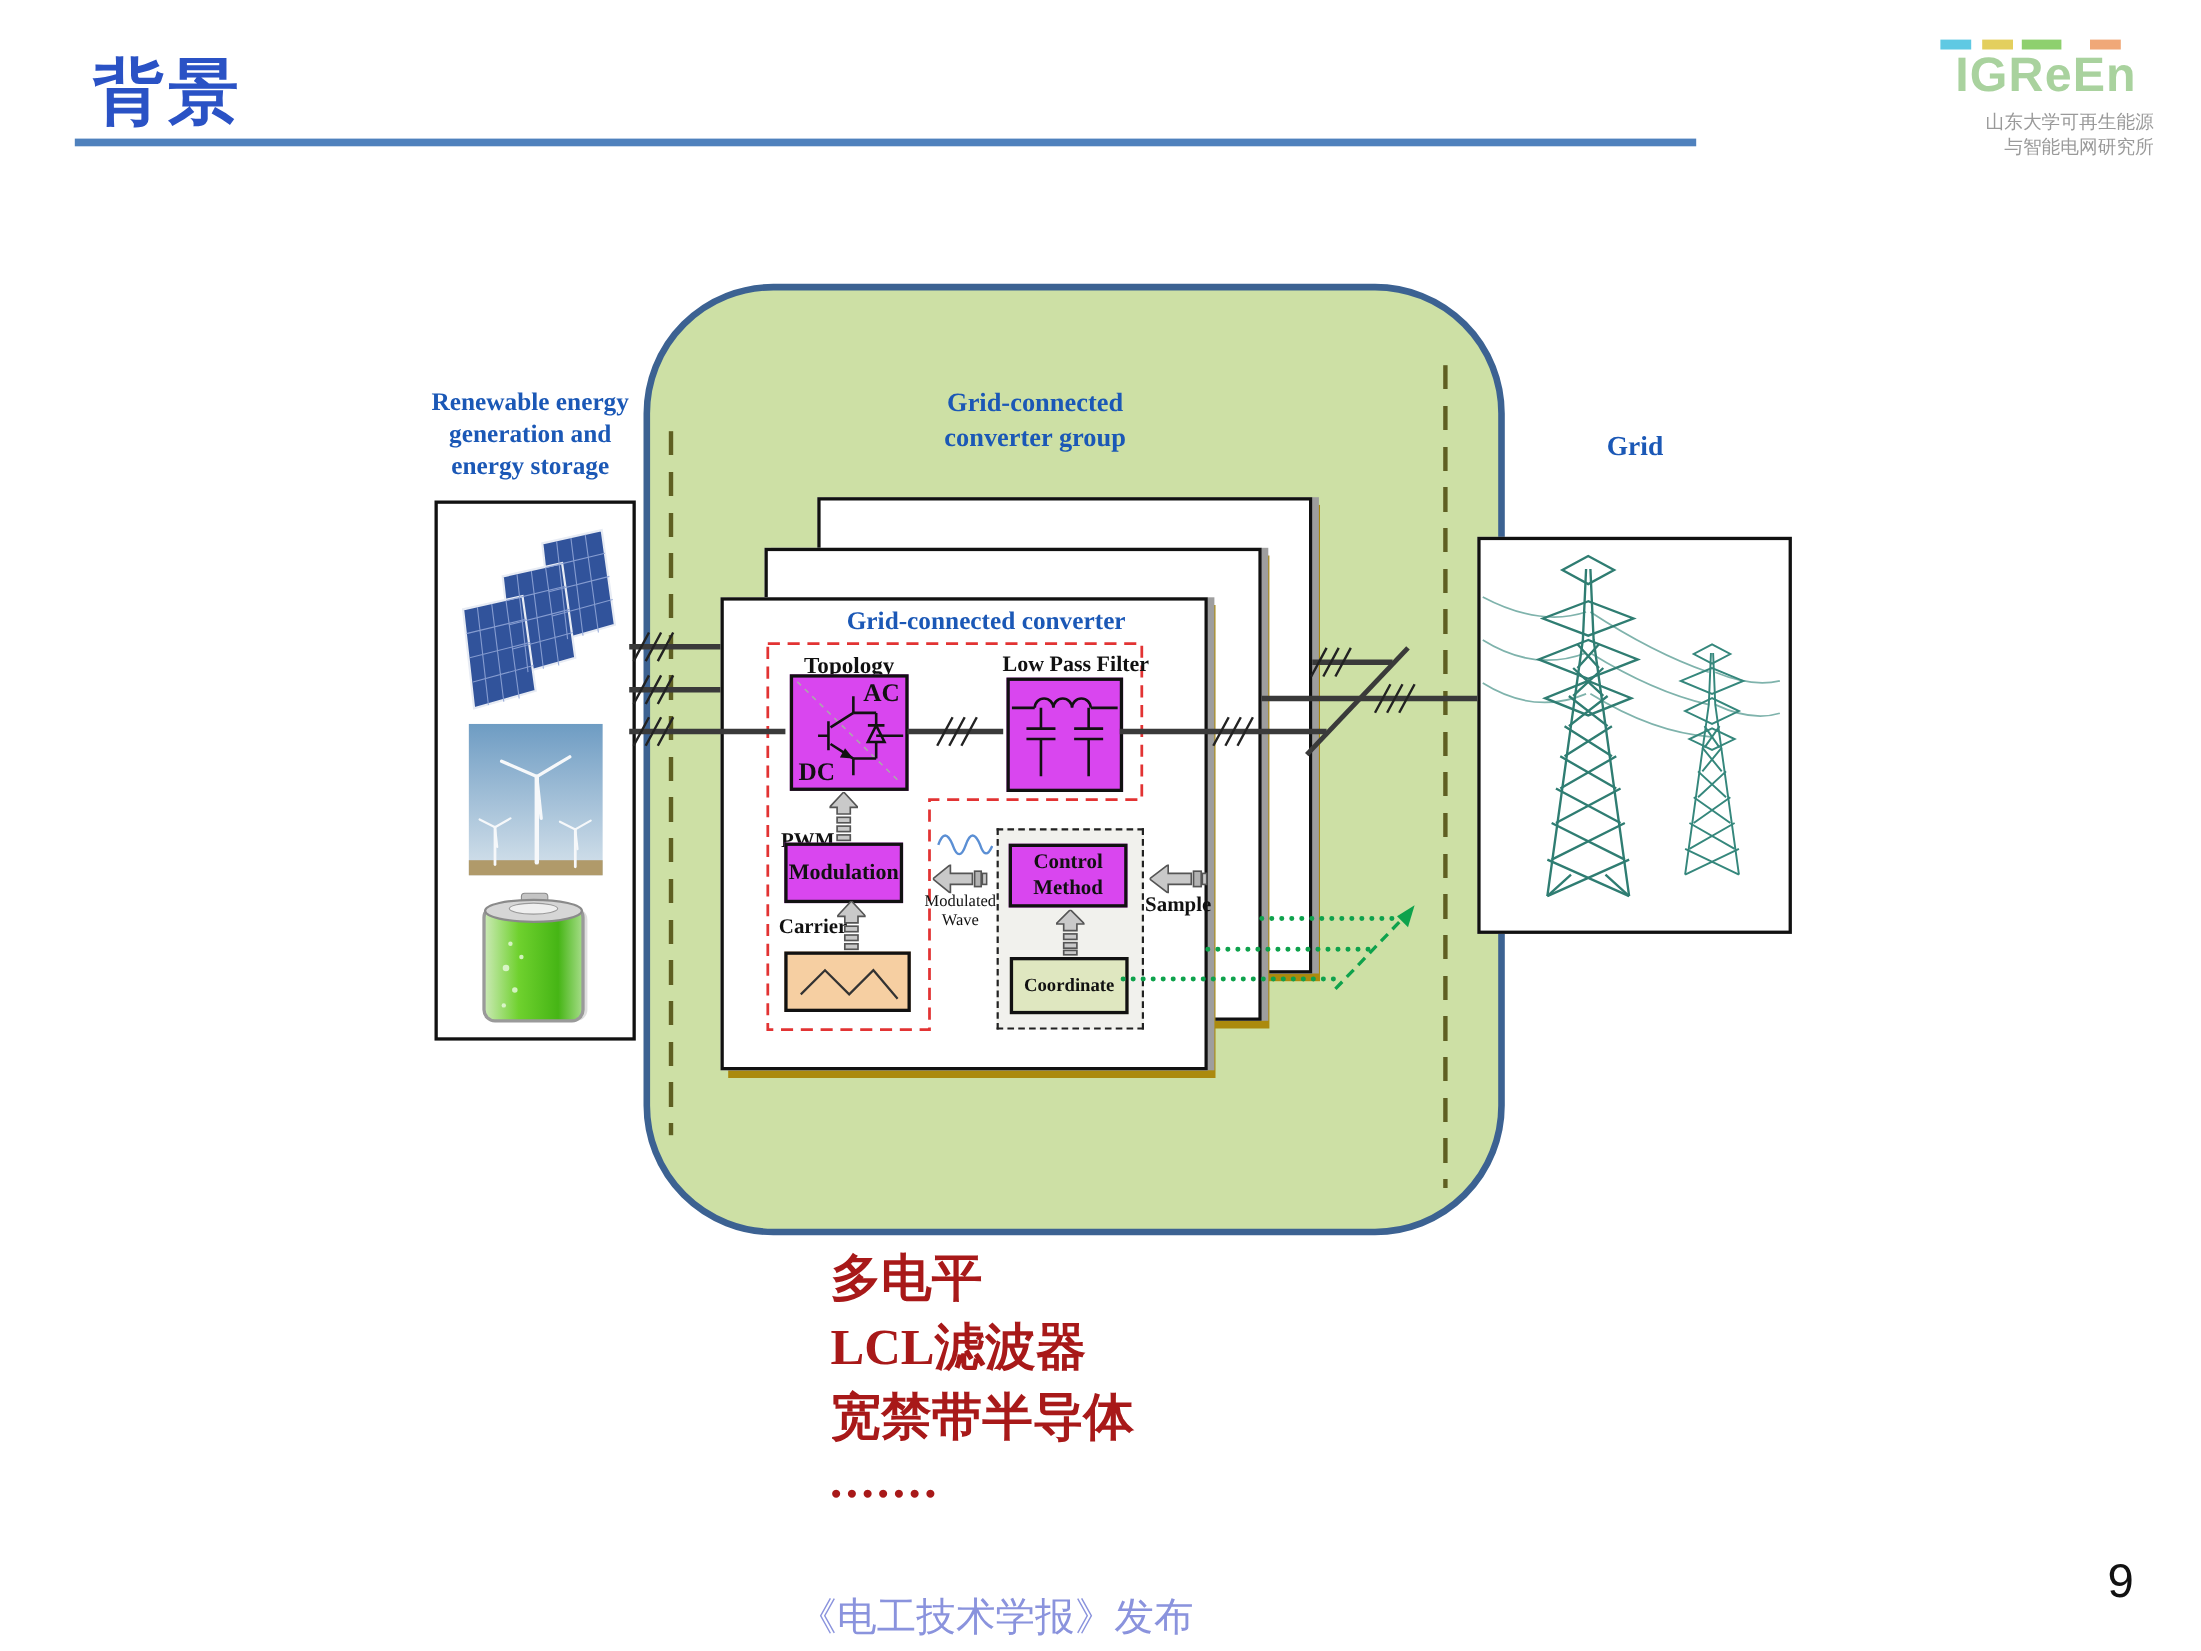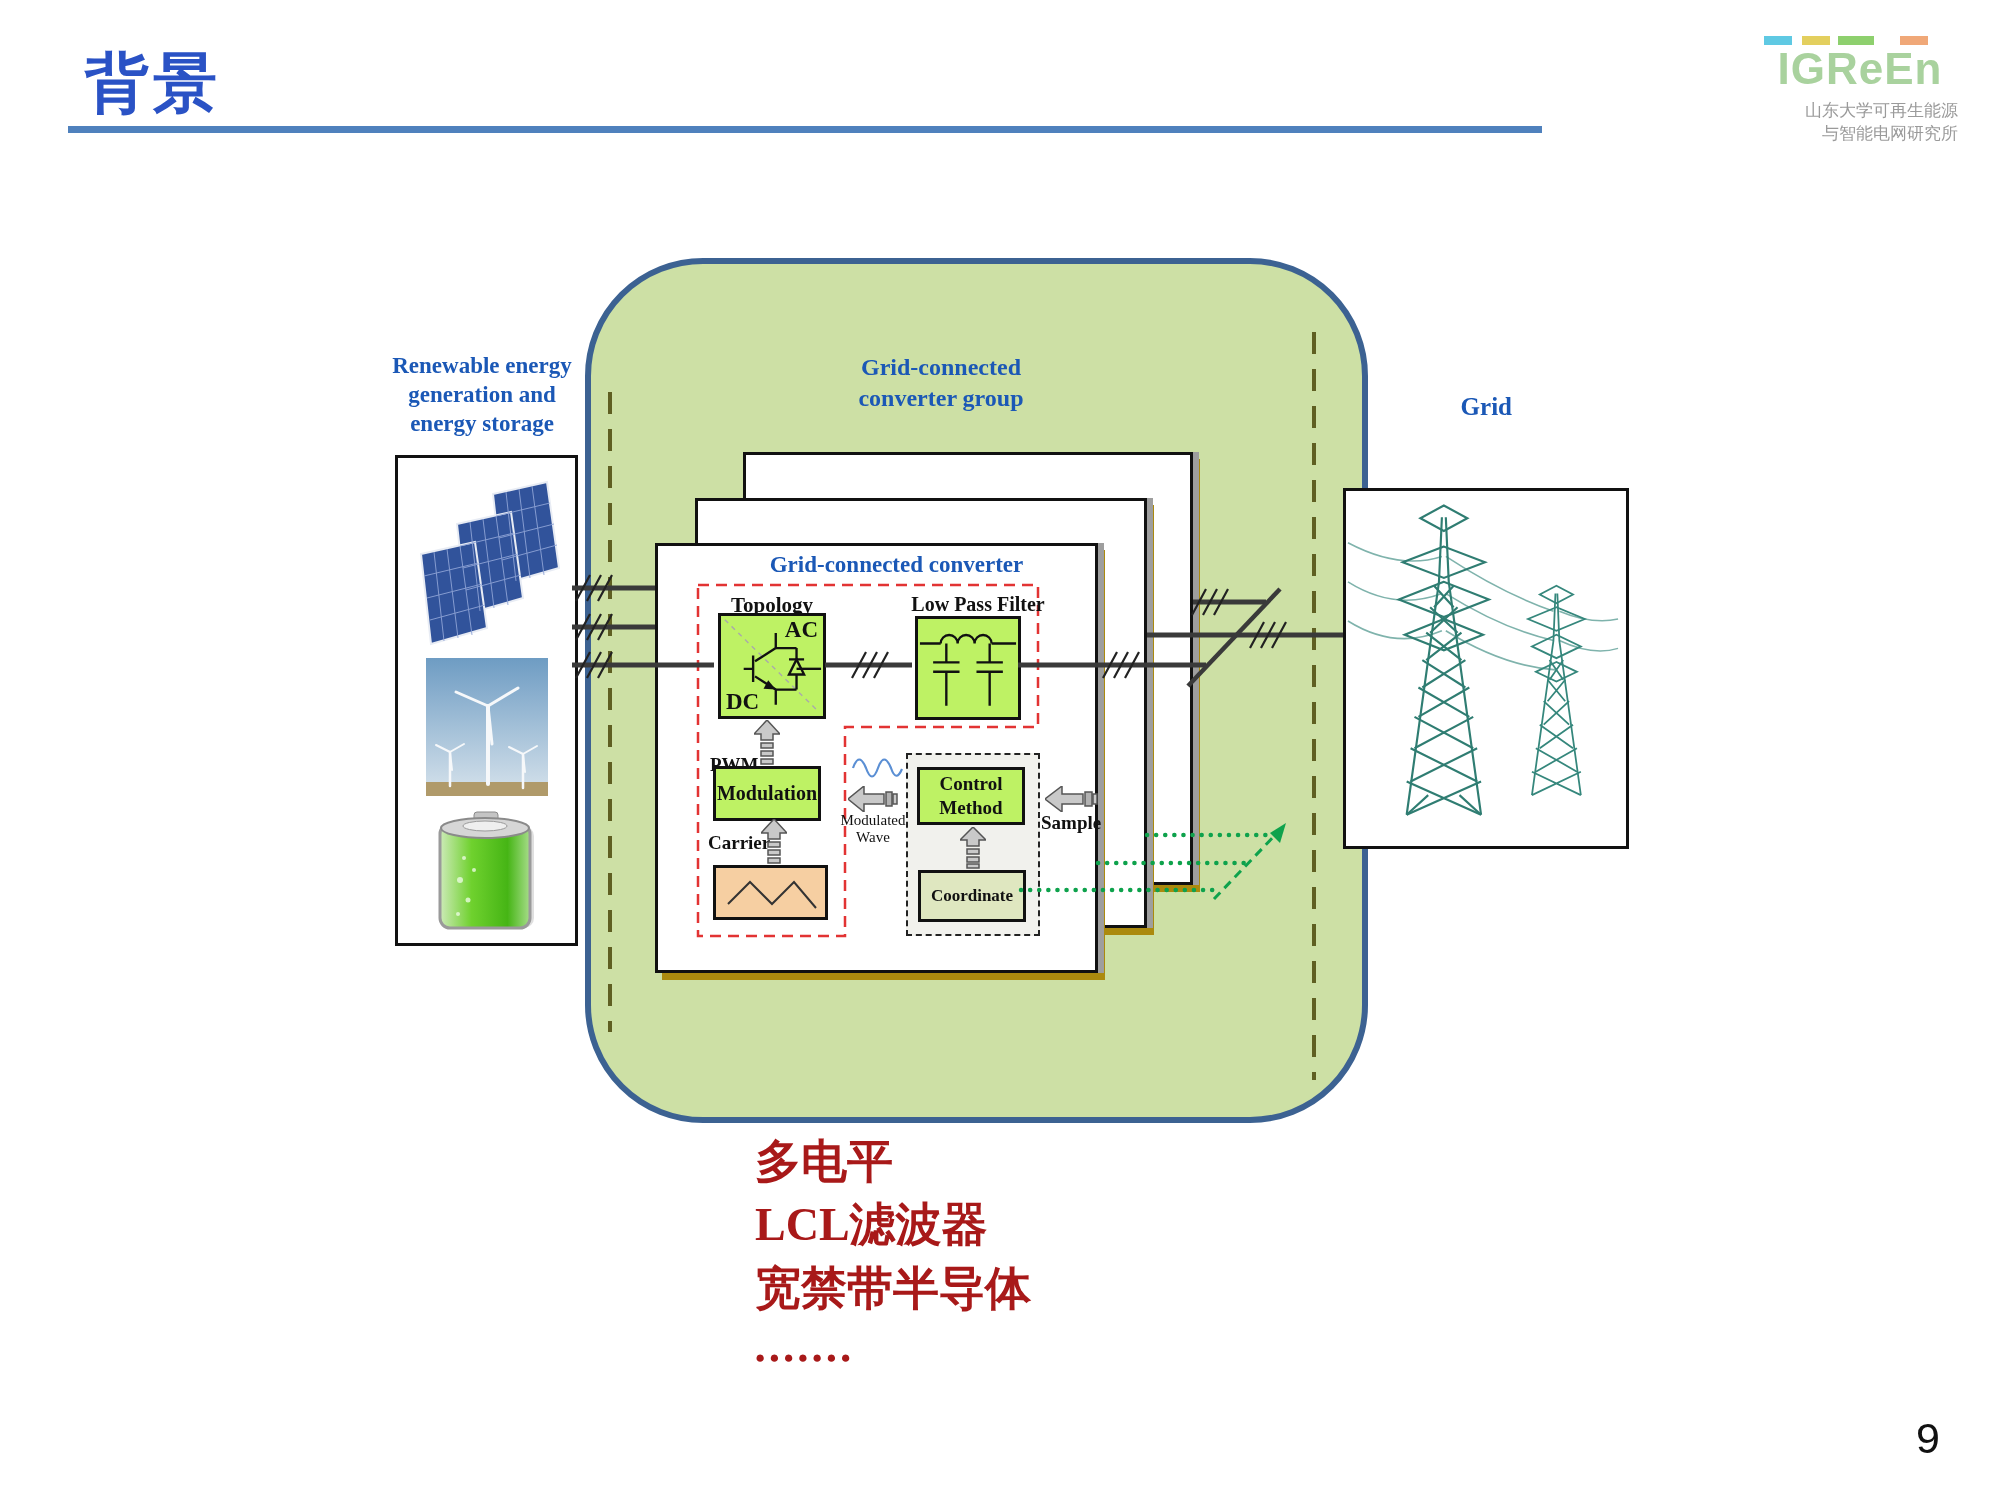--- a/index.html
+++ b/index.html
@@ -30,21 +30,21 @@
   #group-label{left:820px;top:352px;width:242px;font-size:24px;line-height:1.3;}
   .dashv{width:4px;background:repeating-linear-gradient(180deg,#5f5f22 0 22px,rgba(0,0,0,0) 22px 37px);}
   
   .stackbox{position:absolute;background:#fff;border:3px solid #111;box-sizing:border-box;
             box-shadow:6px 0 0 #9e9e9e,7px 7px 0 #ab8a0e;}
   #box-back{left:743px;top:452px;width:450px;height:433px;z-index:3;}
   #box-mid{left:695px;top:498px;width:452px;height:430px;z-index:4;}
   #box-front{left:655px;top:543px;width:443px;height:430px;z-index:5;}
   #converter-title{top:6px;left:0;width:100%;font-size:23px;padding-left:20px;}
   .lblk{font-family:"Liberation Serif",serif;font-weight:bold;color:#111;}
-  .wbox{position:absolute;background:#bef264;border:3px solid #111;box-sizing:border-box;
+  .wbox{position:absolute;background:#d946ef;border:3px solid #111;box-sizing:border-box;
         display:flex;align-items:center;justify-content:center;}
   #topology-box{left:60px;top:67px;width:108px;height:106px;}
   #lpf-box{left:257px;top:70px;width:106px;height:104px;}
   #modulation-box{left:55px;top:220px;width:108px;height:55px;font-size:20px;}
   #carrier-box{left:55px;top:319px;width:115px;height:55px;background:#f6cfa2;border:3px solid #111;box-sizing:border-box;}
   #ctrl-dashed{left:248px;top:207px;width:134px;height:183px;background:#f1f1ed;
                border:2px dashed #222;box-sizing:border-box;}
   #control-box{left:9px;top:12px;width:108px;height:58px;font-size:19px;line-height:1.25;text-align:center;}
   #coordinate-box{left:10px;top:115px;width:108px;height:52px;background:#dfe7c0;font-size:17px;}
   
@@ -321,15 +321,16 @@
     <polygon points="1286,823 1270,833 1280,843" fill="#0ea24c"></polygon>
   </svg>
 
   <div class="abs" id="highlights">
     <div>多电平</div>
     <div>LCL滤波器</div>
     <div>宽禁带半导体</div>
     <div id="hl-dots">●●●●●●●</div>
   </div>
 
+  <div class="abs" id="footer-note">《电工技术学报》发布</div>
   <div class="abs" id="page-number">9</div>
 
 </div>
 
 </body></html>

